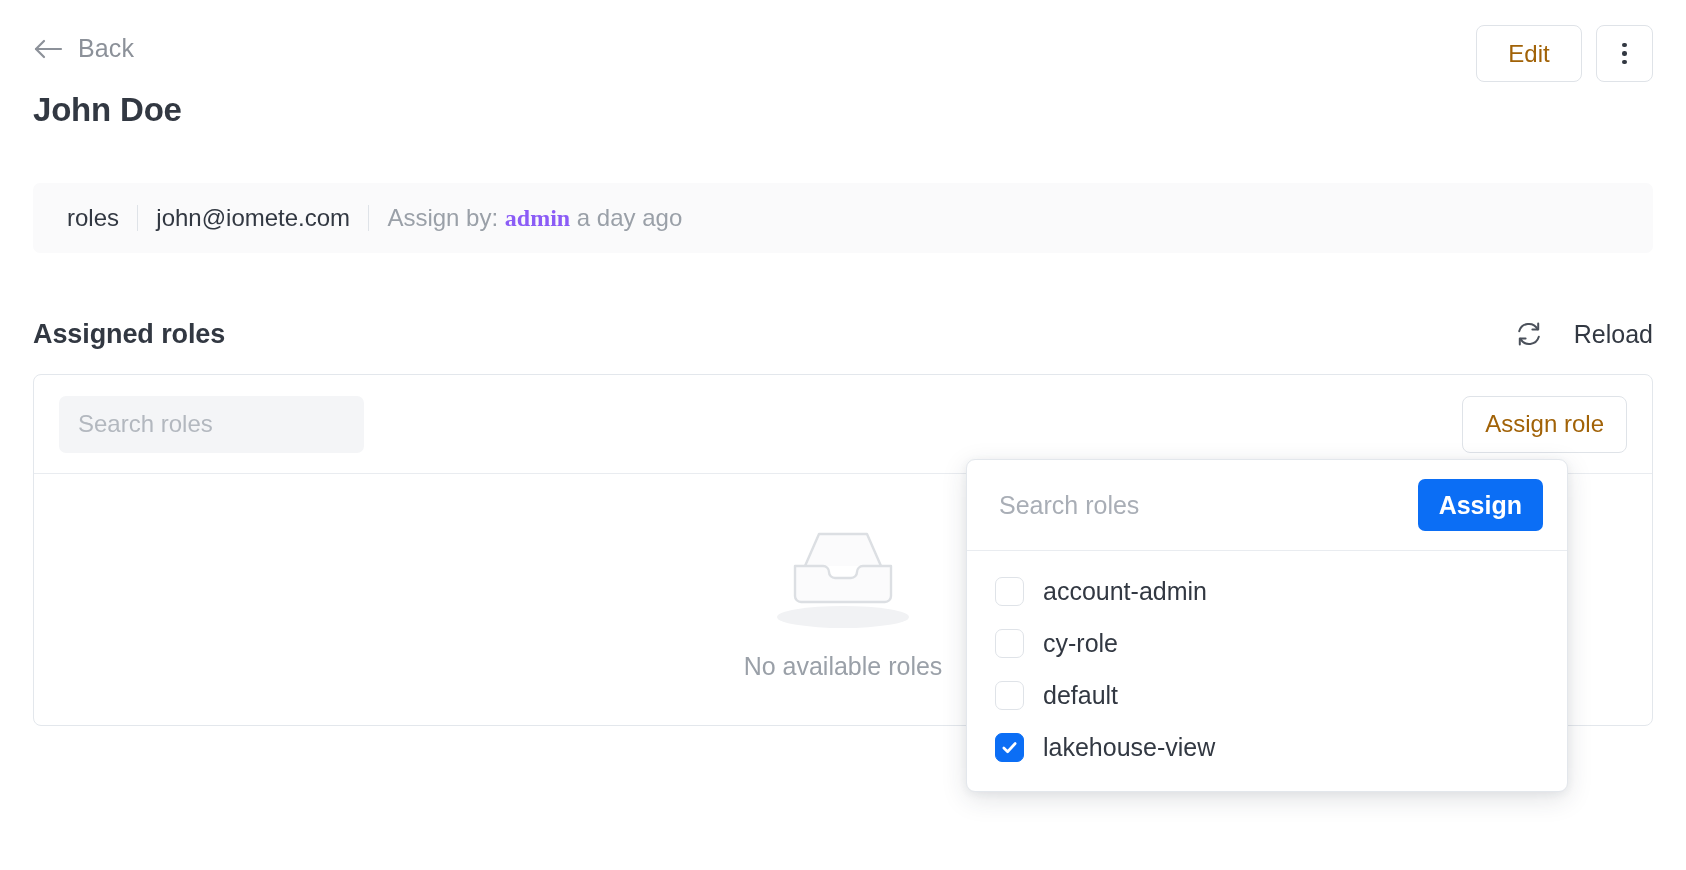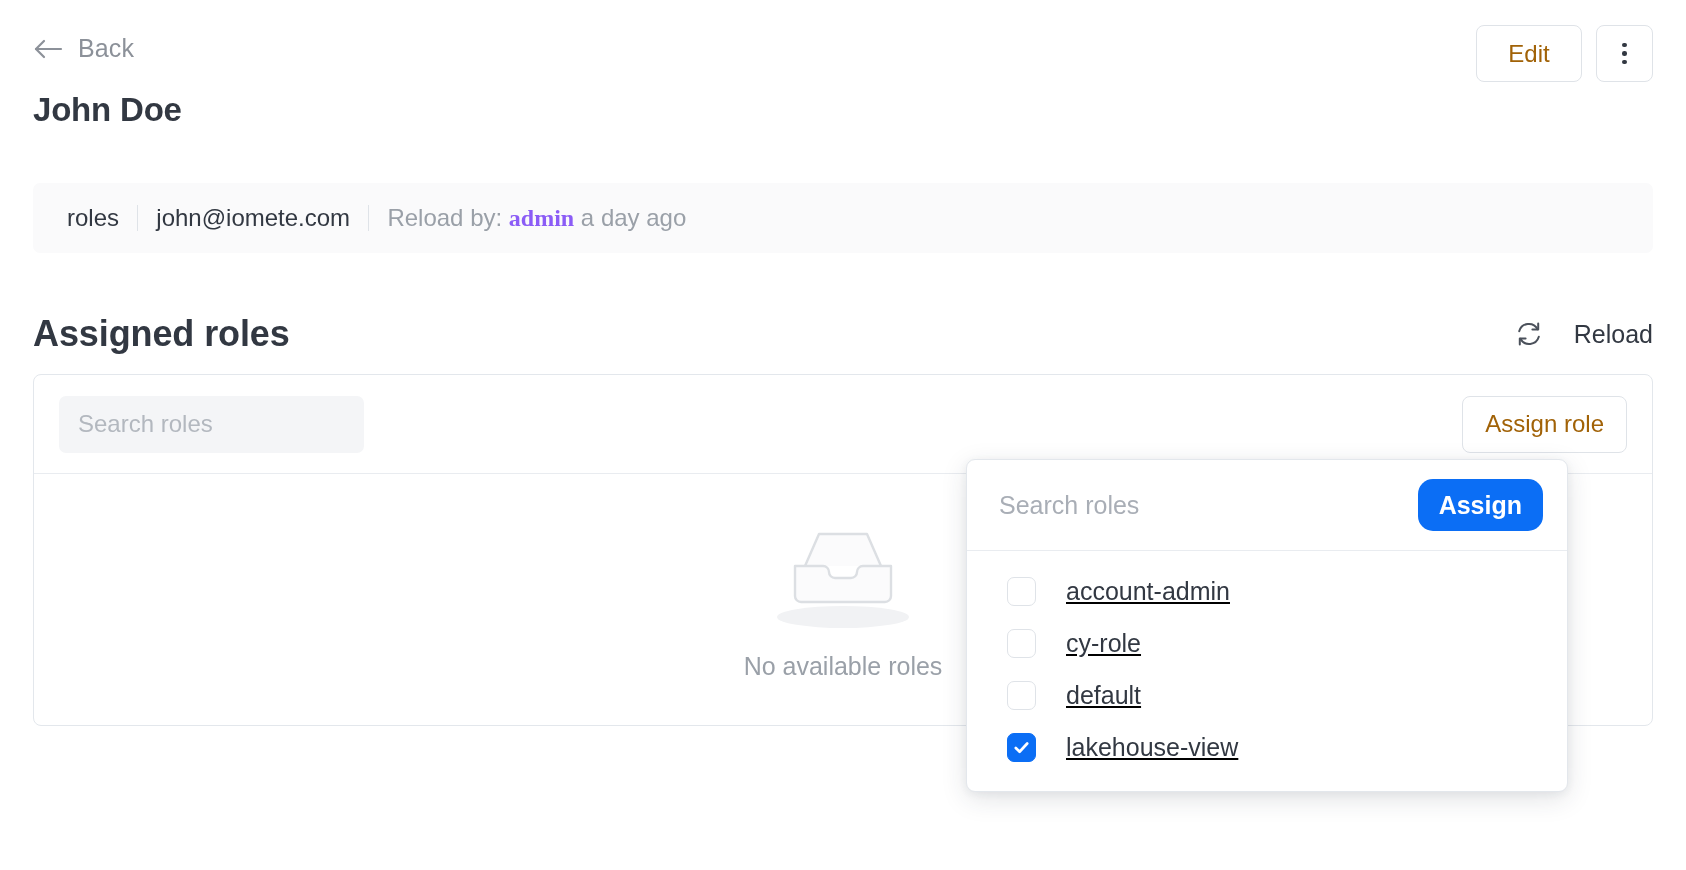--- a/index.html
+++ b/index.html
@@ -130,21 +130,21 @@
   .section-head {
     position: absolute;
     left: 33px; top: 313px;
     width: 1620px;
     height: 42px;
     display: flex;
     align-items: center;
     justify-content: space-between;
   }
   .section-title {
-    font-size: 36px;
+    font-size: 27px;
     font-weight: 700;
     color: #323842;
     line-height: 1;
     letter-spacing: -0.1px;
   }
   .reload-btn {
     display: flex;
     align-items: center;
     gap: 31px;
     cursor: pointer;
@@ -262,42 +262,41 @@
     font-size: 25px;
     color: #323842;
     padding: 0;
   }
   .dd-search::placeholder { color: #a9aeb6; }
   .btn-primary {
     height: 52px;
     padding: 0 21px;
     background: #0b6ef5;
     border: none;
-    border-radius: 15px;
+    border-radius: 7px;
     color: #ffffff;
     font-family: "Liberation Sans", sans-serif;
     font-size: 25px;
     font-weight: 700;
     cursor: pointer;
     display: flex;
     align-items: center;
     justify-content: center;
     line-height: 1;
   }
   .dd-list {
     padding: 14px 0 18px 0;
   }
   .dd-item {
     height: 52px;
     display: flex;
     align-items: center;
-    gap: 30px;
-    padding: 0 40px;
+    gap: 19px;
+    padding: 0 28px;
     cursor: pointer;
-    text-decoration: underline;
   }
   .cb {
     width: 29px; height: 29px;
     min-width: 29px;
     border: 1.6px solid #dfe3e8;
     border-radius: 7px;
     background: #ffffff;
     display: flex;
     align-items: center;
     justify-content: center;
@@ -339,21 +338,21 @@
         <span class="kebab-dot"></span>
       </button>
     </div>
   </div>
 
   <div class="info-bar">
     <span class="info-item">roles</span>
     <span class="info-sep"></span>
     <span class="info-item">john@iomete.com</span>
     <span class="info-sep"></span>
-    <span class="info-item"><span class="info-muted">Reload by:</span> <span class="info-strong">admin</span> <span class="info-muted">a day ago</span></span>
+    <span class="info-item"><span class="info-muted">Assign by:</span> <span class="info-strong">admin</span> <span class="info-muted">a day ago</span></span>
   </div>
 
   <div class="section-head">
     <h2 class="section-title">Assigned roles</h2>
     <button class="reload-btn">
       <svg class="reload-icon" viewBox="0 0 28 28" fill="none">
         <path d="M4.2 11.2 A10 10 0 0 1 22.6 9.2" stroke="currentColor" stroke-width="2" stroke-linecap="round"></path>
         <path d="M23.8 16.8 A10 10 0 0 1 5.4 18.8" stroke="currentColor" stroke-width="2" stroke-linecap="round"></path>
         <path d="M23.2 3.6 L23.2 9.6 L17.4 9.6" stroke="currentColor" stroke-width="2" stroke-linecap="round" stroke-linejoin="round"></path>
         <path d="M4.8 24.4 L4.8 18.4 L10.6 18.4" stroke="currentColor" stroke-width="2" stroke-linecap="round" stroke-linejoin="round"></path>

